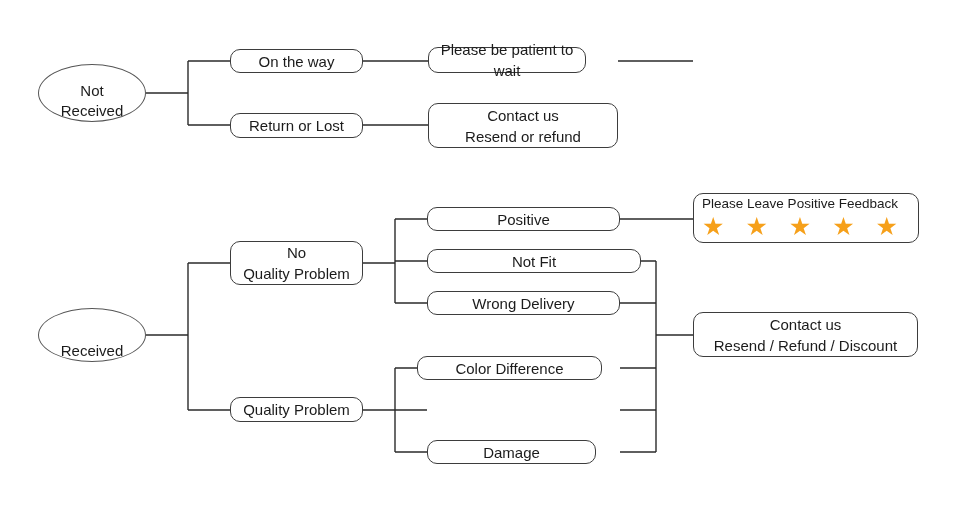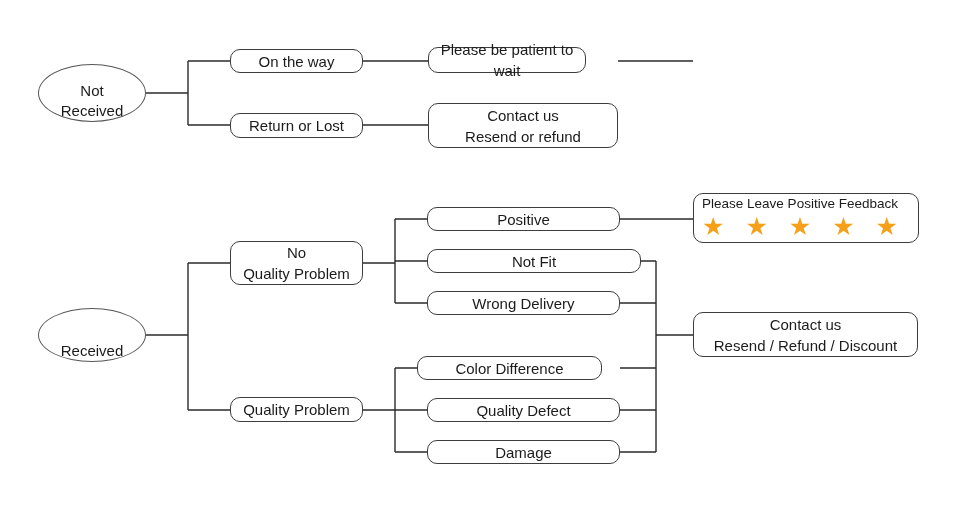--- a/index.html
+++ b/index.html
@@ -131,25 +131,22 @@
   </div>
 
   <div class="node rect" style="left:427px;top:291px;width:193px;height:24px">
     <span>Wrong Delivery</span>
   </div>
 
   <div class="node rect" style="left:417px;top:356px;width:185px;height:24px">
     <span>Color Difference</span>
   </div>
 
-  <div class="node rect" style="left:427px;top:398px;width:193px;height:24px">
-    <span>Quality Defect</span>
-  </div>
 
-  <div class="node rect" style="left:427px;top:440px;width:193px;height:24px">
+  <div class="node rect" style="left:427px;top:440px;width:169px;height:24px">
     <span>Damage</span>
   </div>
 
   <div class="node rect feedback" style="left:693px;top:193px;width:226px;height:50px">
     <span class="lbl-small">Please Leave Positive Feedback</span>
     <span class="stars">★ ★ ★ ★ ★</span>
   </div>
 
   <div class="node rect" style="left:693px;top:312px;width:225px;height:45px">
     <span>Contact us

